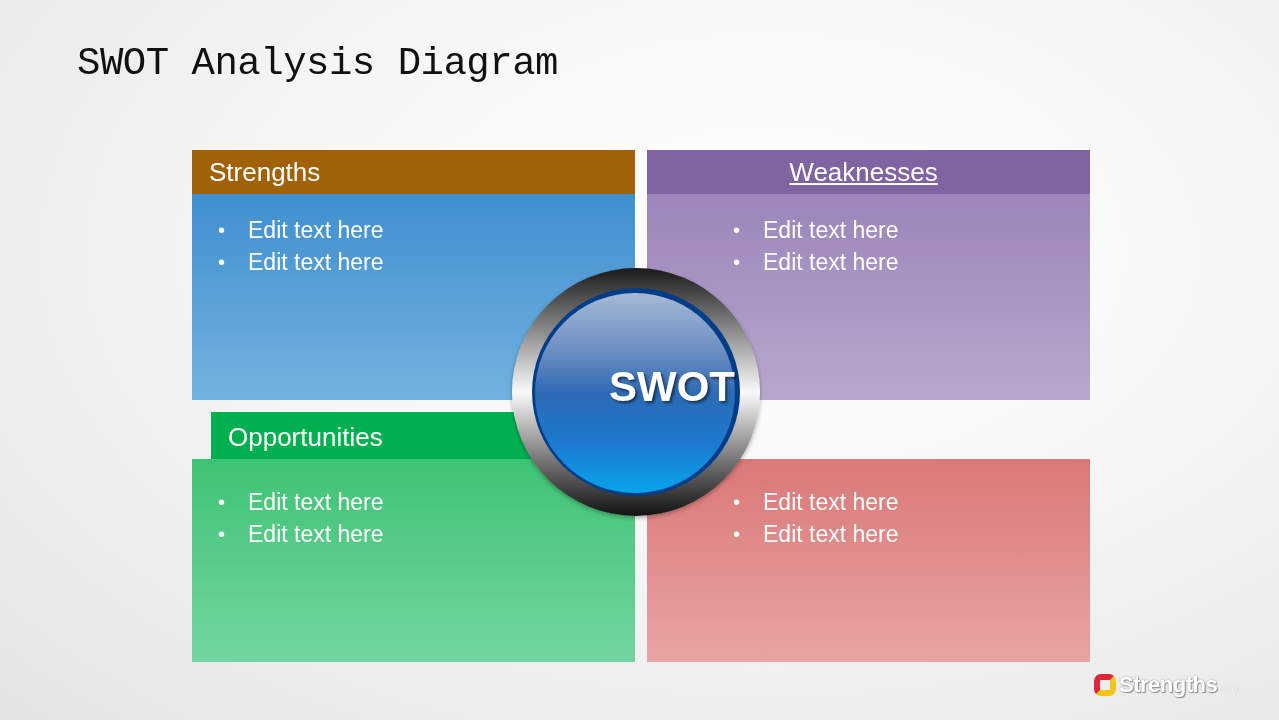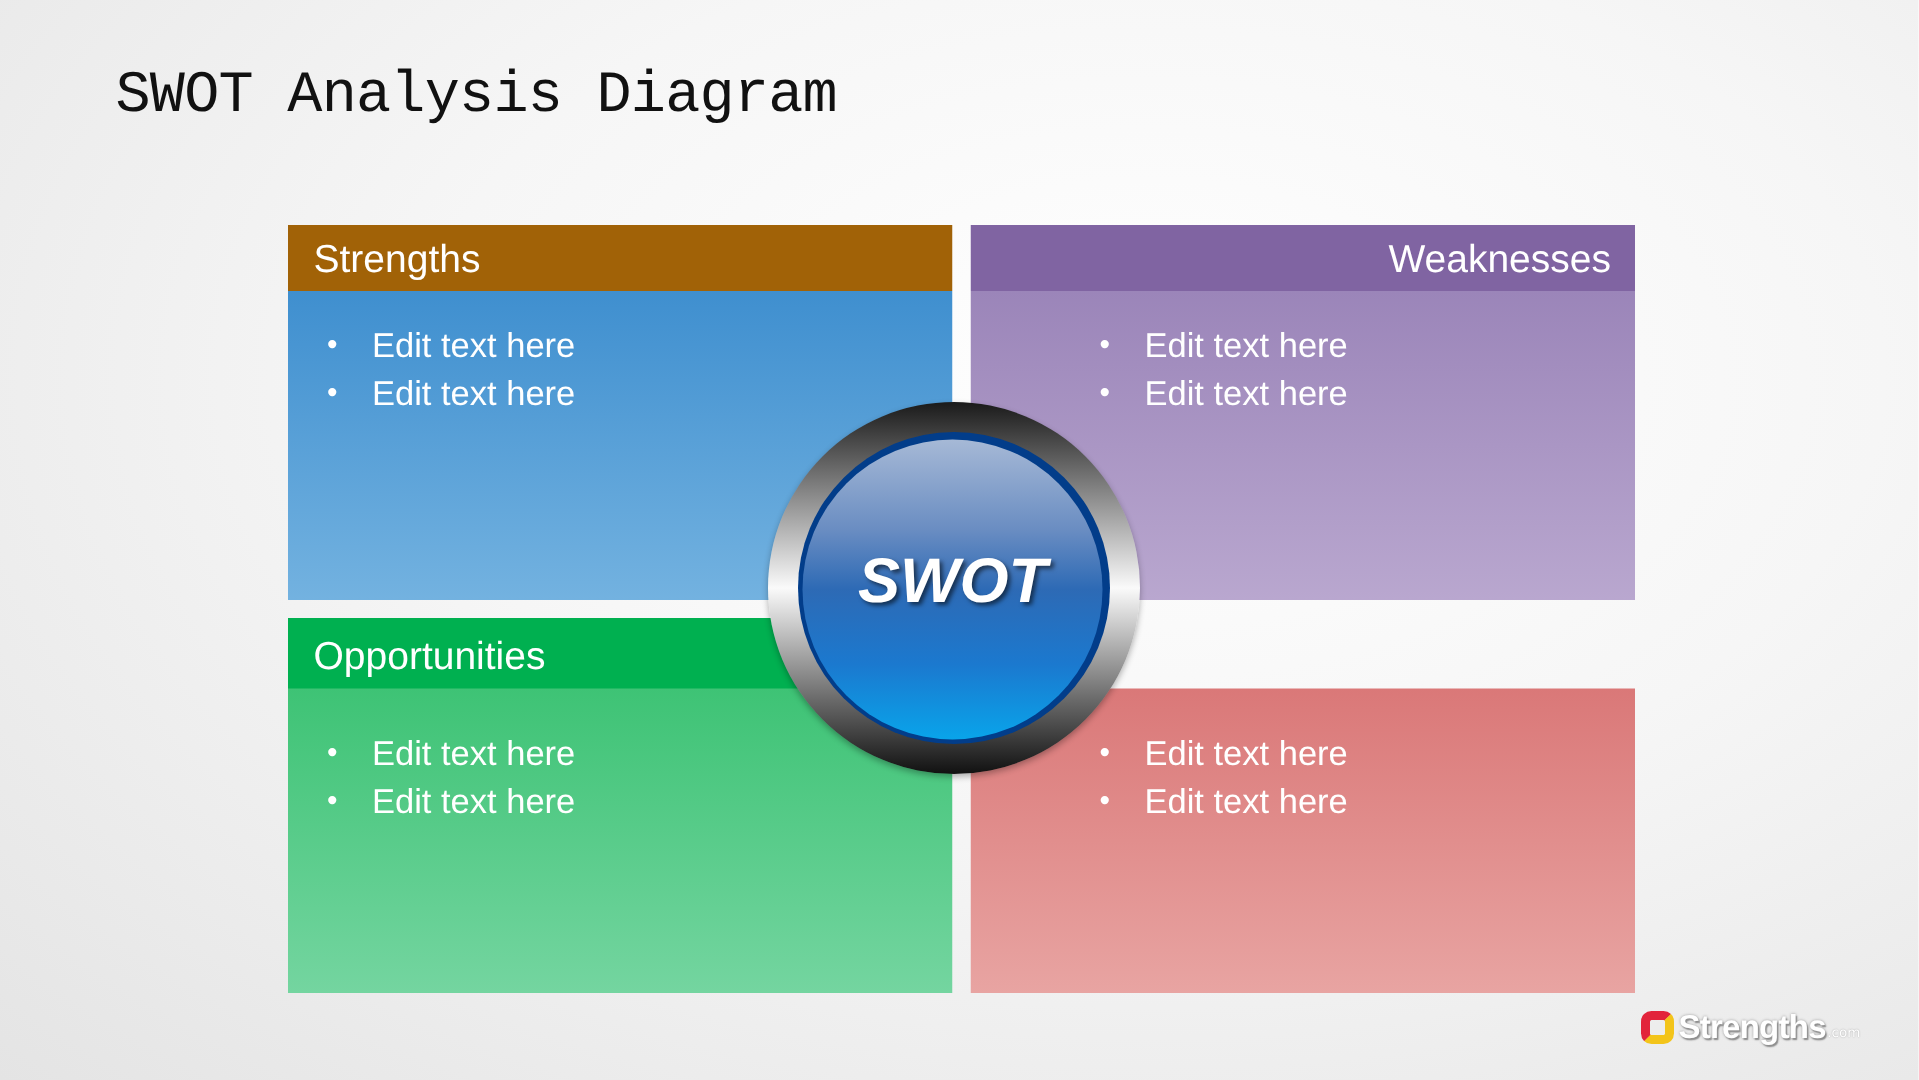--- a/index.html
+++ b/index.html
@@ -16,22 +16,22 @@
   .quad { position:absolute; width:443px; height:250px; overflow:hidden; }
   .q-s { left:192px; top:150px; }
   .q-w { left:647px; top:150px; }
   .q-o { left:192px; top:412px; }
   .q-t { left:647px; top:412px; }
   .q-head {
     height:44px; line-height:44px; color:#fff; font-size:26px;
     padding:0 17px; box-sizing:border-box;
     font-family: "Liberation Sans", "DejaVu Sans", sans-serif;
   }
-  .q-o .q-head, .q-t .q-head { height:64px; line-height:50px; }
-  .right .q-head { text-align:right; padding-right:16px; }
+  .q-o .q-head, .q-t .q-head { height:64px; line-height:50px;margin-left:19px; }
+  .right .q-head { text-align:center; padding-right:27px;text-decoration:underline; }
   .q-body { position:absolute; left:0; right:0; bottom:0; top:44px; }
   .q-o .q-body, .q-t .q-body { top:47px; }
   .q-s .q-head { background:#a16207; }
   .q-s .q-body { background:linear-gradient(#3f8fcf, #73b2e0); }
   .q-w .q-head { background:#8064a2; }
   .q-w .q-body { background:linear-gradient(#9b85b9, #b9a7cf); }
   .q-o .q-head { background:#00b050; }
   .q-o .q-body { background:linear-gradient(#3ec375, #74d5a0); }
   .q-t .q-head { background:#d35454; }
   .q-t .q-body { background:linear-gradient(#da7878, #e8a4a2); }
@@ -50,21 +50,21 @@
     background:linear-gradient(180deg, #1a1a1a 0%, #6a6a6a 18%, #fafafa 50%, #6a6a6a 80%, #111 100%);
     box-shadow: 0 2px 4px rgba(0,0,0,0.3);
   }
   .swot-core {
     position:absolute; left:20px; top:20px; width:208px; height:208px; border-radius:50%;
     background:#023d8a;
   }
   .swot-face {
     position:absolute; left:3px; top:5px; width:200px; height:200px; border-radius:50%;
     background:linear-gradient(180deg, #a6b9d6 0%, #6a8dc2 30%, #2d6ab5 50%, #1b79cf 75%, #09a4ea 100%);
-    display:flex; align-items:center; justify-content:center;font-style:italic;
+    display:flex; align-items:center; justify-content:flex-end;
   }
   .swot-label {
     color:#fff; font-weight:bold; font-size:42px; margin-top:-12px;
     text-shadow: 2px 2px 3px rgba(0,0,0,0.55);
     font-family: "Liberation Sans", "DejaVu Sans", sans-serif;
   }
   .logo { position:absolute; left:1094px; top:672px; display:flex; align-items:center; }
   .logo-mark {
     width:22px; height:22px; border-radius:7px; box-sizing:border-box;
     border:6px solid #f3c41a; border-top-color:#e2243b; border-left-color:#e2243b;

